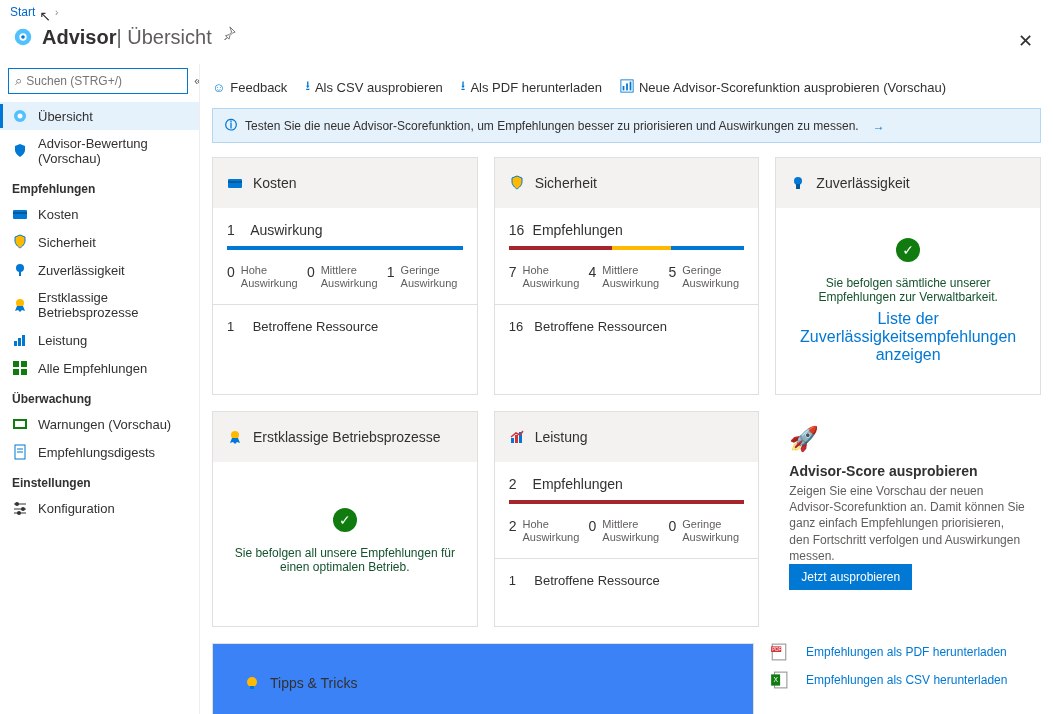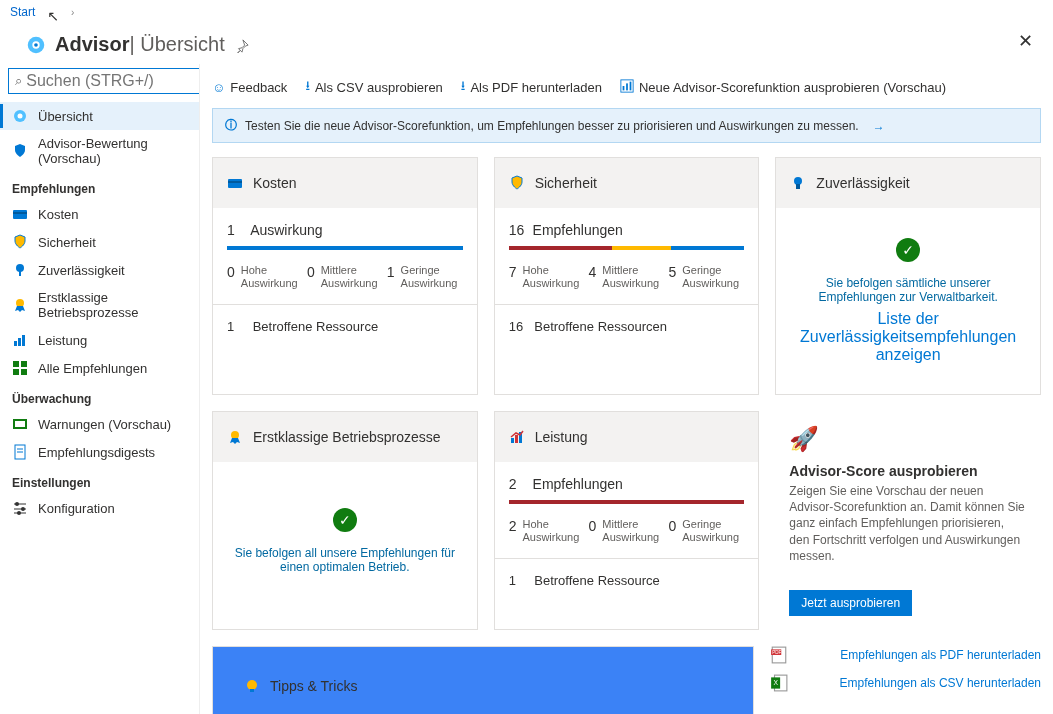--- a/index.html
+++ b/index.html
@@ -1,34 +1,34 @@
 <!DOCTYPE html>
 <html><head>
 <meta charset="utf-8">
 <style>
 * { box-sizing: border-box; margin: 0; padding: 0; }
 body { font-family: "Segoe UI", Arial, sans-serif; font-size: 13px; color: #323130; background: #fff; width: 1053px; height: 714px; overflow: hidden; }
 
-.breadcrumb { padding: 4px 10px; font-size: 12px; display: flex; align-items: center; gap: 12px; }
+.breadcrumb { padding: 4px 10px; font-size: 12px; display: flex; align-items: center; gap: 4px; }
 .breadcrumb-link { color: #0066cc; }
 .breadcrumb-chevron { color: #888; font-size: 10px; }
 .cursor { position: relative; top: 4px; font-size: 14px; }
 
-.header { display: flex; align-items: flex-end; padding: 2px 12px 8px 25px; }
+.header { display: flex; align-items: flex-start; padding: 2px 12px 8px 12px; }
 .header-icon { width: 22px; height: 22px; margin-right: 8px; }
 .header-title { font-size: 20px; font-weight: 600; }
 .header-sub { font-size: 20px; font-weight: 400; color: #605e5c; }
 .pin-icon { margin-left: 10px; color: #666; cursor: pointer; }
 .close-x { margin-left: auto; font-size: 18px; color: #333; cursor: pointer; padding: 4px 8px; }
 
 .layout { display: flex; height: calc(100% - 56px); }
 .sidebar { width: 200px; border-right: 1px solid #eee; padding: 4px 0; overflow-y: auto; }
 .search-row { display: flex; align-items: center; padding: 0 8px 8px 8px; gap: 6px; }
 .search-box { flex: 1; display: flex; align-items: center; border: 1px solid #0078d4; height: 26px; padding: 0 6px; }
-.search-box input { border: none; outline: none; flex: 1; font-size: 16px; color: #666; }
+.search-box input { border: none; outline: none; flex: 1; font-size: 12px; color: #666; }
 .collapse-chev { color: #666; cursor: pointer; font-size: 12px; }
 
 .nav-item { display: flex; align-items: center; padding: 6px 12px; gap: 10px; cursor: pointer; font-size: 13px; }
 .nav-item.active { background: #e5f1fb; }
 .nav-item.active::before { content: ""; width: 3px; background: #0078d4; position: absolute; left: 0; height: 24px; }
 .nav-item { position: relative; }
 .nav-section { padding: 10px 12px 4px 12px; font-size: 12px; font-weight: 600; color: #323130; }
 
 .icon { width: 16px; height: 16px; display: inline-flex; align-items: center; justify-content: center; }
 
@@ -53,35 +53,35 @@
 .impact-bar .seg { height: 100%; }
 .impact-row { display: flex; gap: 4px; font-size: 11px; color: #605e5c; }
 .impact-item { display: flex; gap: 6px; flex: 1; }
 .impact-item .n { font-size: 14px; color: #323130; }
 .impact-item .lbl { line-height: 1.2; word-break: break-word; }
 .card-footer { border-top: 1px solid #e1dfdd; padding: 14px; font-size: 13px; }
 .card-footer .n { display: inline-block; width: 22px; }
 
 .card-ok { text-align: center; padding: 30px 20px; }
 .ok-circle { width: 24px; height: 24px; background: #107c10; border-radius: 50%; display: inline-flex; align-items: center; justify-content: center; color: #fff; font-size: 14px; margin-bottom: 14px; }
-.ok-text { font-size: 12px; color: #0369a1; margin-bottom: 6px; }
+.ok-text { font-size: 12px; color: #14532d; margin-bottom: 6px; }
 .ok-link { font-size: 16px; color: #0078d4; cursor: pointer; }
 
 .promo-card { border: none; }
 .promo-body { padding: 14px; }
 .rocket { font-size: 24px; margin-bottom: 10px; }
 .promo-title { font-weight: 600; font-size: 14px; margin-bottom: 4px; }
-.promo-text { font-size: 12px; color: #605e5c; margin-bottom: 26px; line-height: 1.35; }
+.promo-text { font-size: 12px; color: #605e5c; margin-bottom: 0; line-height: 1.35; }
 .promo-btn { background: #0078d4; color: #fff; border: none; padding: 6px 12px; font-size: 12px; cursor: pointer; }
 
 .bottom-row { display: grid; grid-template-columns: 2fr 1fr; gap: 16px; margin-top: 16px; align-items: start; }
 .tips-card { border: 1px solid #e1dfdd; }
 .tips-header { background: #3b82f6; padding: 31px; display: flex; align-items: flex-end; gap: 10px; }
 .download-links { font-size: 12px; }
-.dl-link { display: flex; align-items: center; gap: 4px; color: #0078d4; cursor: pointer; margin-bottom: 10px; justify-content: space-between; }
+.dl-link { display: flex; align-items: center; gap: 18px; color: #0078d4; cursor: pointer; margin-bottom: 10px; }
 .dl-icon { width: 18px; height: 18px; }
 </style>
 </head>
 <body>
 
 <div class="breadcrumb">
   <span class="breadcrumb-link">Start</span>
   <span class="cursor">↖</span>
   <span class="breadcrumb-chevron">›</span>
 </div>

